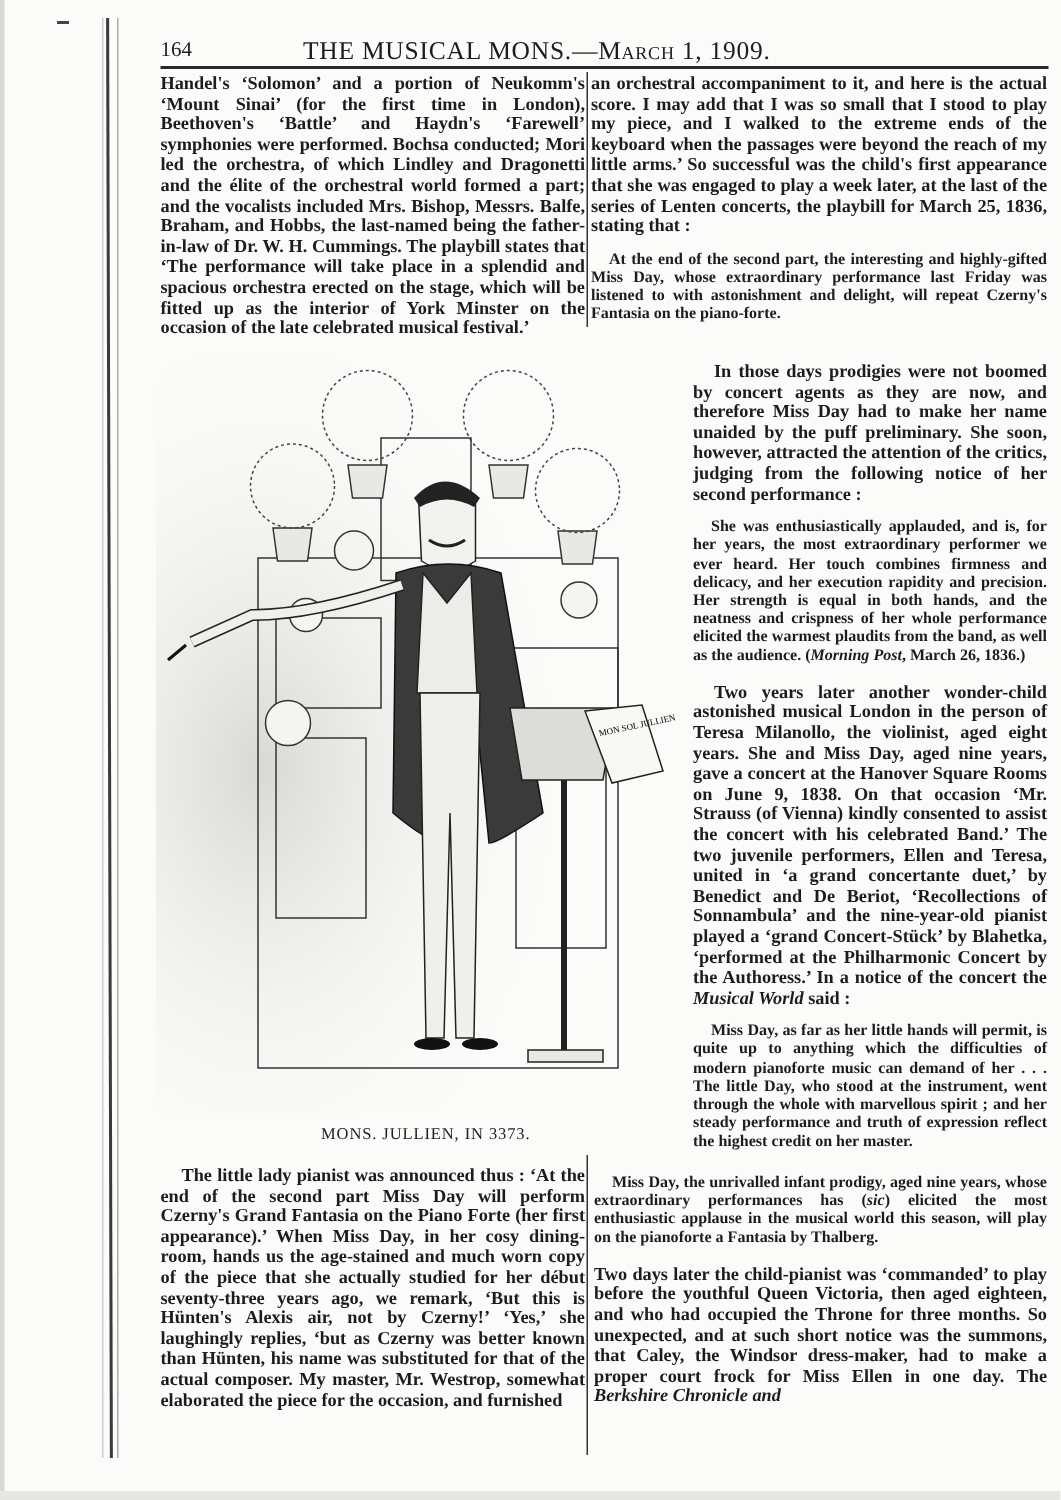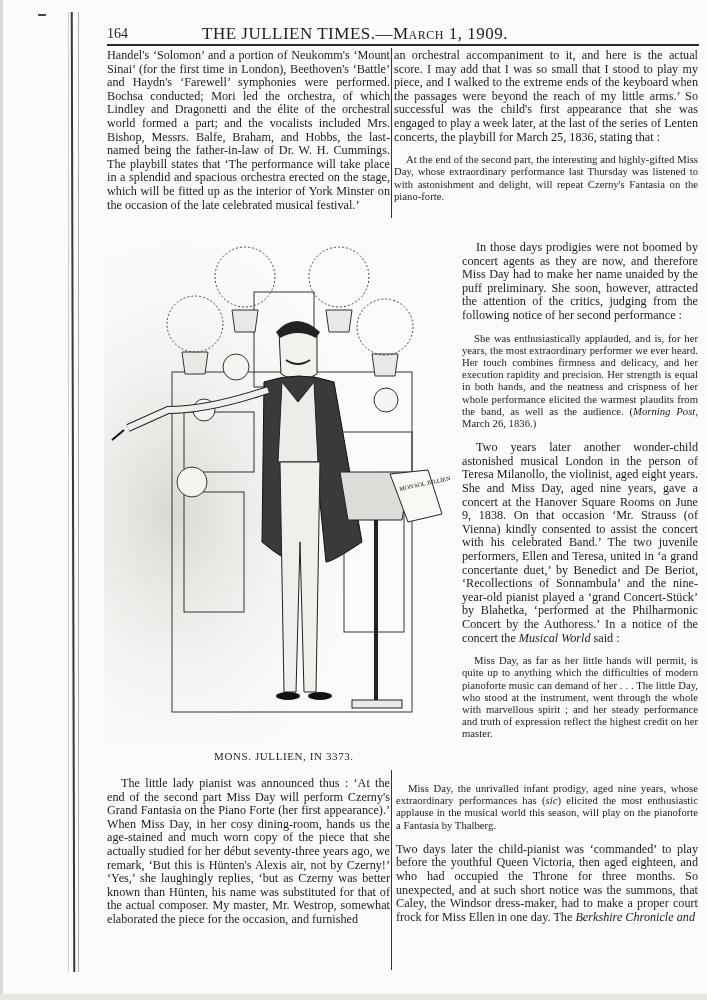--- a/index.html
+++ b/index.html
@@ -15,21 +15,21 @@
   .gutter2 { position:absolute; left:78px; top:12px; width:1px; height:960px; background:#8a8a8a; opacity:.7; }
   .gutter3 { position:absolute; left:68px; top:12px; width:1px; height:960px; background:#b0b0b0; opacity:.6; }
   .bottom-edge { position:absolute; left:0; top:994px; width:707px; height:6px; background:#e6e6e2; }
 
   .header { position:absolute; left:107px; top:24px; width:592px; height:20px; }
   .page-num { position:absolute; left:0; top:2px; font-size:14px; }
   .running-head { position:absolute; left:95px; top:0; font-size:17px; letter-spacing:.5px; }
   .running-head .date { font-variant:small-caps;margin-top:15px; }
   .header-rule { position:absolute; left:107px; top:44px; width:592px; height:2px; background:#2a2a2a; }
 
-  .col { position:absolute; font-size:12.2px; line-height:13.6px; text-align:justify; }
+  .col { position:absolute; font-size:12.2px; line-height:13.6px; text-align:justify;font-weight:bold; }
   .col p { margin:0; }
   .indent { text-indent:14px; }
   .col-left-top { left:107px; top:49px; width:283px; }
   .col-right-top { left:394px; top:49px; width:304px; }
   .quote { font-size:10.7px; line-height:12.2px; text-indent:12px; }
   .col-rule { position:absolute; left:391px; top:48px; width:1px; height:170px; background:#333; }
   .col-rule2 { position:absolute; left:391px; top:770px; width:1px; height:200px; background:#333; }
 
   .illus { position:absolute; left:104px; top:232px; width:350px; height:510px; overflow:hidden; }
   .caption { position:absolute; left:214px; top:750px; font-size:11px; letter-spacing:.6px; }
@@ -46,35 +46,35 @@
 
 <div class="page-edge"></div>
 <div class="gutter3"></div>
 <div class="gutter1"></div>
 <div class="gutter2"></div>
 <div class="stray-mark"></div>
 <div class="bottom-edge"></div>
 
 <div class="header">
   <span class="page-num">164</span>
-  <span class="running-head"><span>THE JULLIEN TIMES.—</span><span class="date">March 1, 1909.</span></span>
+  <span class="running-head"><span>THE MUSICAL MONS.—</span><span class="date">March 1, 1909.</span></span>
 </div>
 <div class="header-rule"></div>
 
 <div class="col-rule"></div>
 <div class="col-rule2"></div>
 
 <div class="col col-left-top">
   <p>Handel's ‘Solomon’ and a portion of Neukomm's ‘Mount Sinai’ (for the first time in London), Beethoven's ‘Battle’ and Haydn's ‘Farewell’ symphonies were performed. Bochsa conducted; Mori led the orchestra, of which Lindley and Dragonetti and the élite of the orchestral world formed a part; and the vocalists included Mrs. Bishop, Messrs. Balfe, Braham, and Hobbs, the last-named being the father-in-law of Dr. W. H. Cummings. The playbill states that ‘The performance will take place in a splendid and spacious orchestra erected on the stage, which will be fitted up as the interior of York Minster on the occasion of the late celebrated musical festival.’</p>
 </div>
 
 <div class="col col-right-top">
   <p>an orchestral accompaniment to it, and here is the actual score. I may add that I was so small that I stood to play my piece, and I walked to the extreme ends of the keyboard when the passages were beyond the reach of my little arms.’ So successful was the child's first appearance that she was engaged to play a week later, at the last of the series of Lenten concerts, the playbill for March 25, 1836, stating that :</p>
   <div class="gap8"></div>
-  <p class="quote">At the end of the second part, the interesting and highly-gifted Miss Day, whose extraordinary performance last Thursday was listened to with astonishment and delight, will repeat Czerny's Fantasia on the piano-forte.</p>
+  <p class="quote">At the end of the second part, the interesting and highly-gifted Miss Day, whose extraordinary performance last Friday was listened to with astonishment and delight, will repeat Czerny's Fantasia on the piano-forte.</p>
 </div>
 
 <div class="illus">
   <svg width="350" height="510" viewBox="0 0 350 510">
     <defs>
       <radialGradient id="haze" cx="20%" cy="55%" r="60%">
         <stop offset="0" stop-color="#cfcfcb" stop-opacity=".8"></stop>
         <stop offset="1" stop-color="#fbfbf9" stop-opacity="0"></stop>
       </radialGradient>
     </defs>

